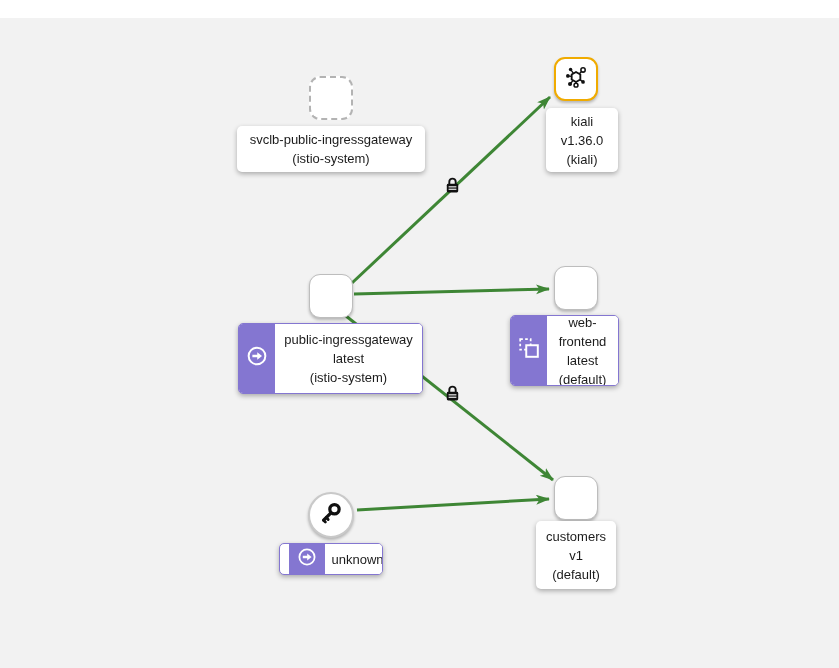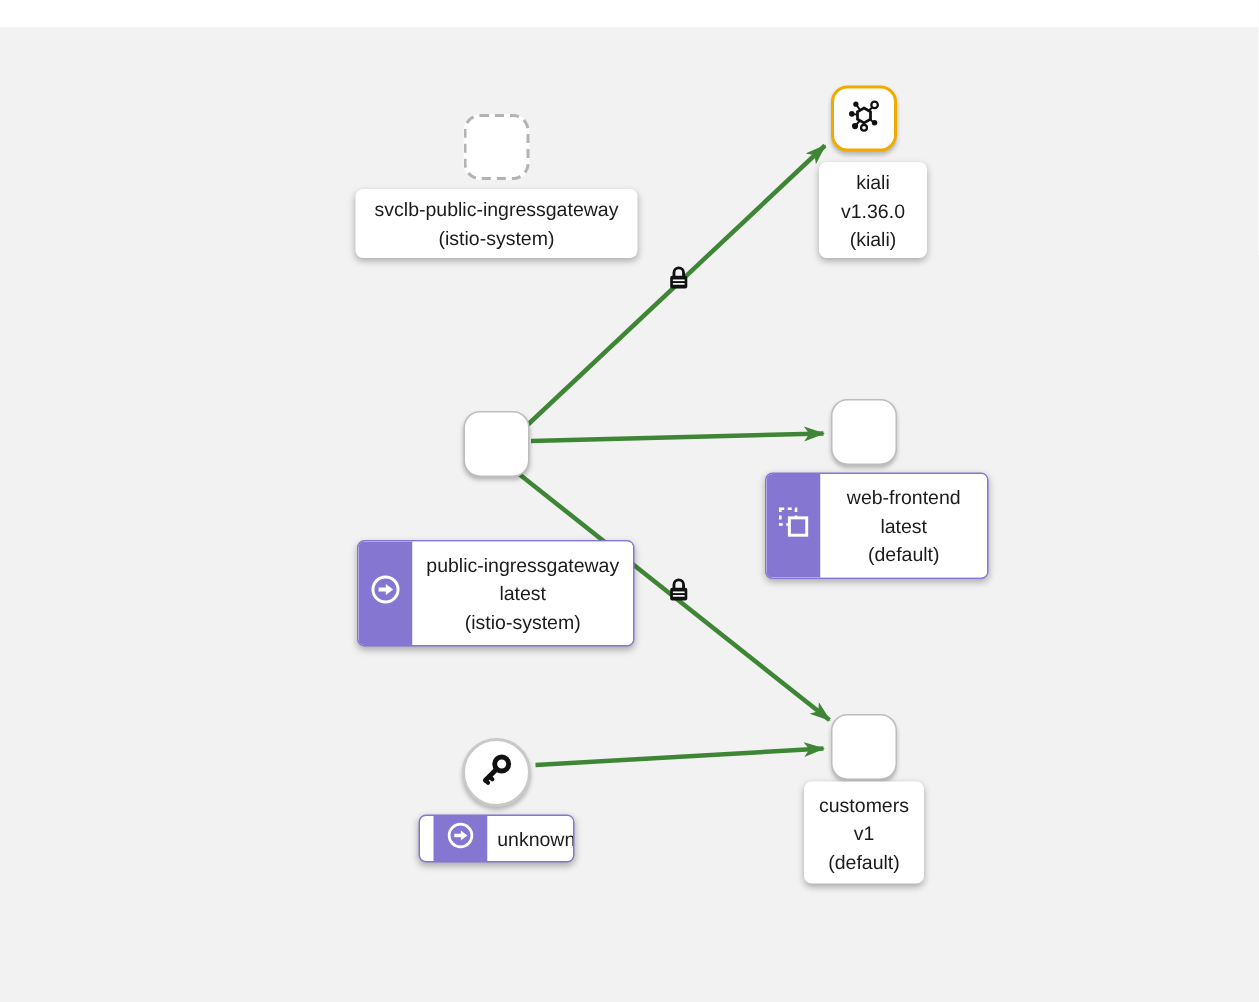--- a/index.html
+++ b/index.html
@@ -107,39 +107,39 @@
   </div>
   <div class="node-label" style="left:546px; top:108px; width:72px; height:64px;">
     <div class="txt">
       <div>kiali</div>
       <div>v1.36.0</div>
       <div>(kiali)</div>
     </div>
   </div>
 
   <div class="node-square" style="left:309px; top:274px;"></div>
-  <div class="node-label badged" style="left:238px; top:323px; width:185px; height:71px;margin-top:37px;">
+  <div class="node-label badged" style="left:238px; top:323px; width:185px; height:71px;">
     <div class="badge-band">
       <span>
         <svg width="22" height="22" viewBox="0 0 20 20">
           <circle cx="10" cy="10" r="7.6" fill="none" stroke="#fff" stroke-width="1.8"></circle>
           <line x1="5.8" y1="10" x2="11" y2="10" stroke="#fff" stroke-width="2.4"></line>
           <polygon points="10.2,6.6 14.6,10 10.2,13.4" fill="#fff"></polygon>
         </svg>
       </span>
     </div>
     <div class="txt">
       <div>public-ingressgateway</div>
       <div>latest</div>
       <div>(istio-system)</div>
     </div>
   </div>
 
   <div class="node-square" style="left:554px; top:266px;"></div>
-  <div class="node-label badged" style="left:510px; top:315px; width:149px; height:71px;justify-content:space-between;">
+  <div class="node-label badged" style="left:510px; top:315px; width:109px; height:71px;justify-content:space-between;">
     <div class="badge-band">
       <span>
         <svg width="22" height="22" viewBox="0 0 20 20">
           <rect x="2" y="2" width="9.5" height="9.5" fill="none" stroke="#fff" stroke-width="1.6" stroke-dasharray="2.4,2.1"></rect>
           <rect x="7.5" y="7.5" width="10.5" height="10.5" fill="#8476d1" stroke="#fff" stroke-width="1.8"></rect>
         </svg>
       </span>
     </div>
     <div class="txt">
       <div>web-frontend</div>

